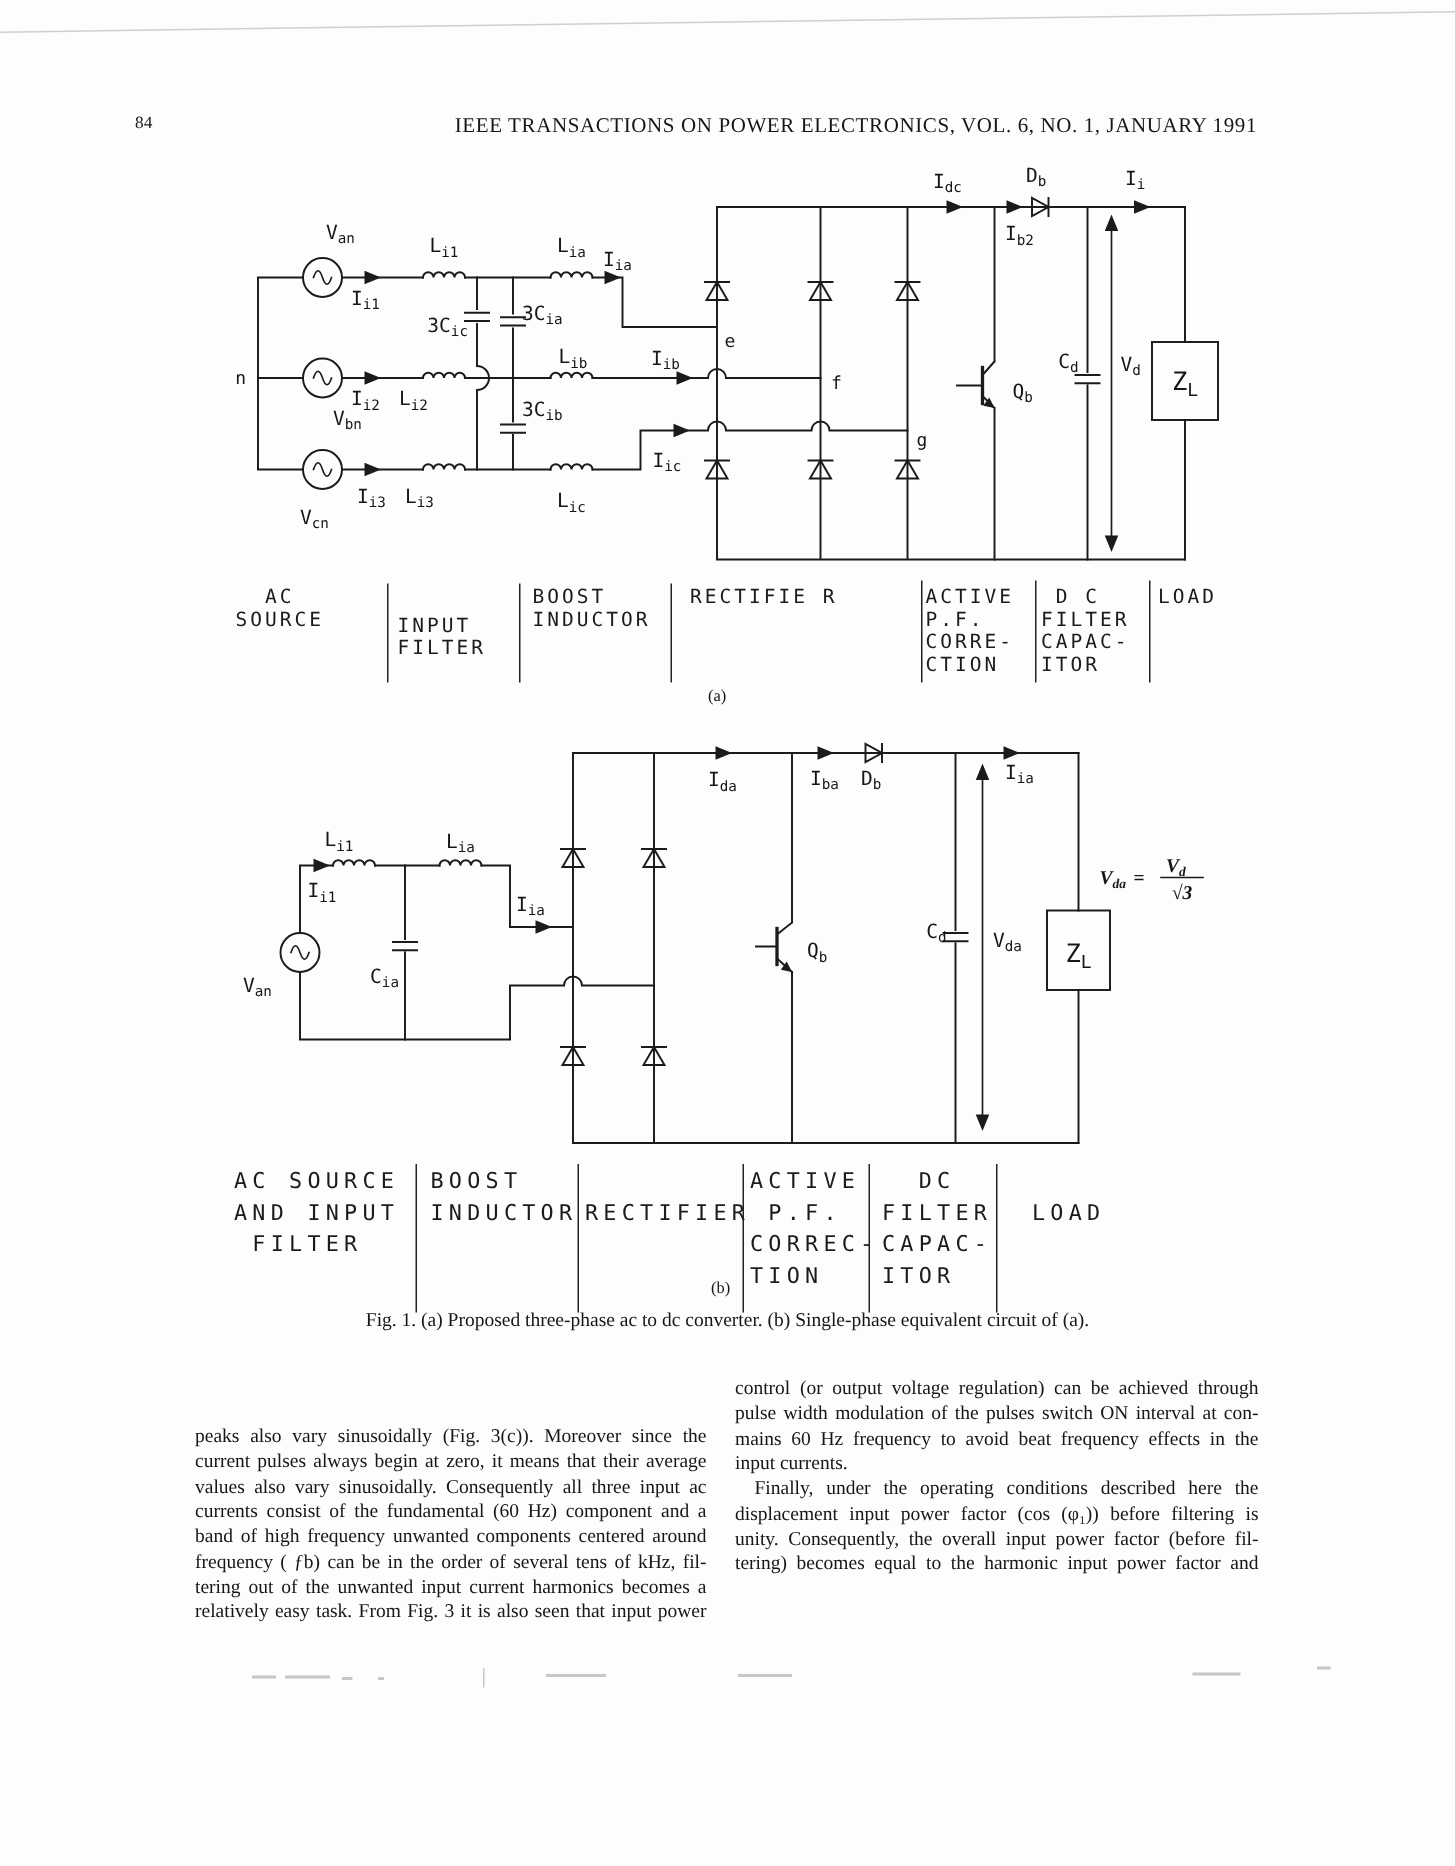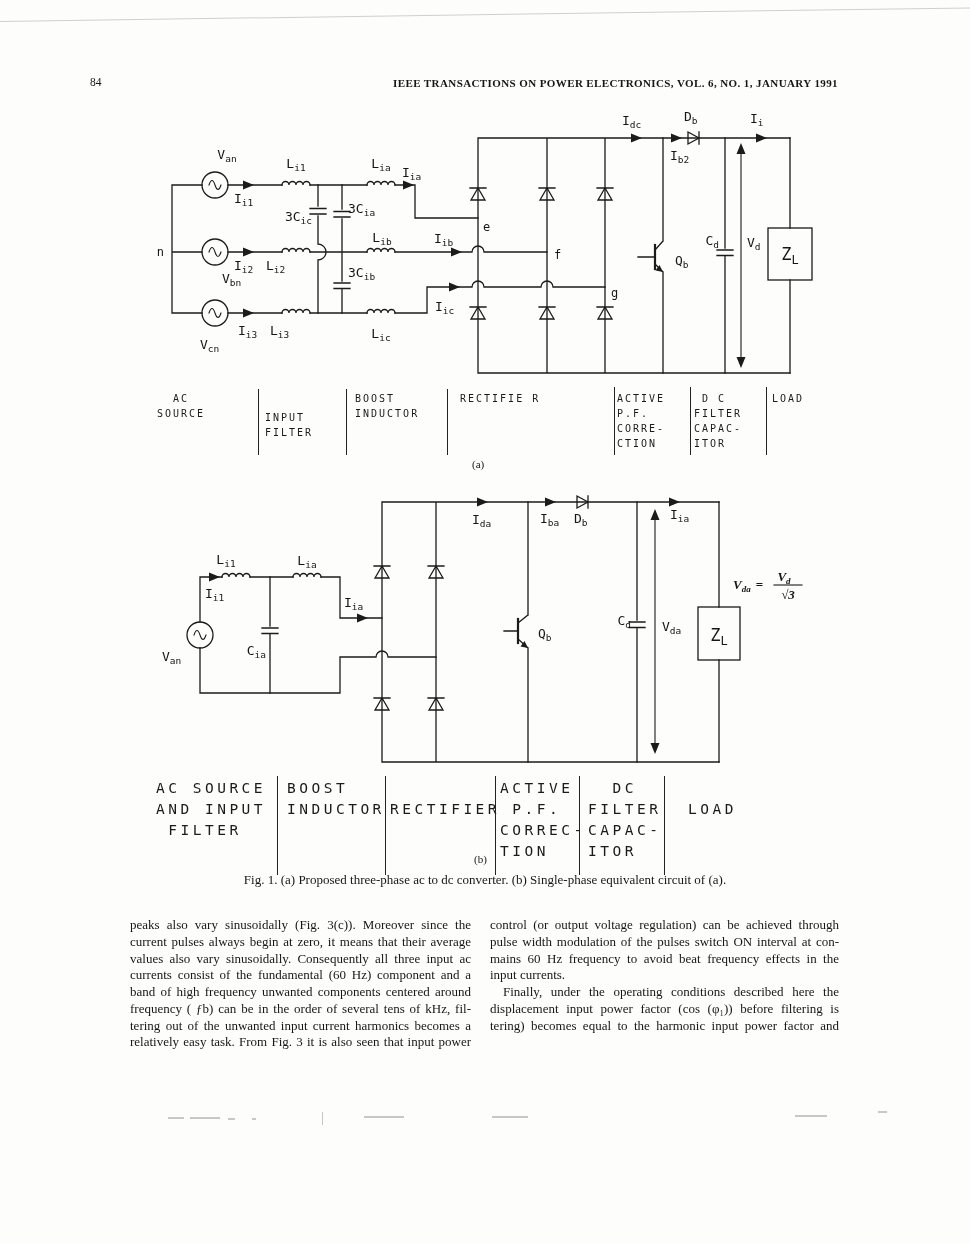--- a/index.html
+++ b/index.html
@@ -1,40 +1,40 @@
 <!DOCTYPE html>
 <html><head>
 <meta charset="utf-8">
 <style>
   html,body{margin:0;padding:0;}
   body{width:970px;height:1244px;background:#fdfdfb;position:relative;overflow:hidden;
        font-family:"Liberation Serif",serif;color:#161616;}
   .abs{position:absolute;}
   
   .pgnum{left:90px;top:76px;font-size:11.5px;}
-  .jhead{right:132px;top:77px;font-size:11px;letter-spacing:.4px;font-weight:bold;font-stretch:condensed;}
+  .jhead{right:132px;top:77px;font-size:14px;letter-spacing:.4px;font-weight:normal;font-stretch:condensed;}
   
   svg{position:absolute;overflow:visible;}
   .clbl{font-family:"DejaVu Sans Mono",monospace;font-size:13px;fill:#161616;}
   .clbl .sub{font-size:9.5px;}
   .small{font-size:12px;}
   .zlbl{font-family:"DejaVu Sans Mono",monospace;font-size:17px;fill:#161616;}
   .zlbl .sub{font-size:12px;}
   .eqt{font-family:"Liberation Serif",serif;font-style:italic;font-size:13px;fill:#161616;font-weight:bold;}
   .eqt .esub{font-size:9px;}
   
   .sec{white-space:pre;font-family:"DejaVu Sans Mono",monospace;color:#1b1b1b;}
-  .seca{font-size:10px;line-height:15px;letter-spacing:2px;}
+  .seca{font-size:13px;line-height:15px;letter-spacing:2px;}
   .secb{font-size:14.5px;line-height:21px;letter-spacing:3.5px;}
   .vdiv{width:1.4px;background:#222;}
   .sublabel{font-size:11px;}
   .caption{left:235px;top:872px;width:500px;text-align:center;font-size:13px;}
   
   .col{position:absolute;top:917px;}
-  .col-left{left:130px;width:341px;}
+  .col-left{left:130px;width:341px;margin-top:32px;}
   .col-right{left:490px;width:349px;}
   .bl{font-size:13px;line-height:16.75px;text-align:justify;text-align-last:justify;white-space:normal;}
   .bl.nj{text-align-last:left;}
   .bl.ind{text-indent:13px;}
   
   .art{position:absolute;background:#9a9a9a;opacity:.55;}
   .topline{position:absolute;left:-4px;top:21px;width:982px;height:1px;background:#cfcfcf;
            transform:rotate(-0.8deg);transform-origin:left center;}
 </style>
 </head>
@@ -225,20 +225,21 @@
   <div class="bl">tering out of the unwanted input current harmonics becomes a</div>
   <div class="bl">relatively easy task. From Fig. 3 it is also seen that input power</div>
 </div>
 <div class="col col-right">
   <div class="bl">control (or output voltage regulation) can be achieved through</div>
   <div class="bl">pulse width modulation of the pulses switch ON interval at con-</div>
   <div class="bl">mains 60 Hz frequency to avoid beat frequency effects in the</div>
   <div class="bl nj">input currents.</div>
   <div class="bl ind">Finally, under the operating conditions described here the</div>
   <div class="bl">displacement input power factor (cos (φ₁)) before filtering is</div>
+  <div class="bl">unity. Consequently, the overall input power factor (before fil-</div>
   <div class="bl">tering) becomes equal to the harmonic input power factor and</div>
 </div>
 
 <div class="art" style="left:168px;top:1117px;width:16px;height:2px"></div>
 <div class="art" style="left:190px;top:1117px;width:30px;height:2px"></div>
 <div class="art" style="left:228px;top:1118px;width:7px;height:2px"></div>
 <div class="art" style="left:252px;top:1118px;width:4px;height:2px"></div>
 <div class="art" style="left:322px;top:1112px;width:1px;height:13px"></div>
 <div class="art" style="left:364px;top:1116px;width:40px;height:2px"></div>
 <div class="art" style="left:492px;top:1116px;width:36px;height:2px"></div>

